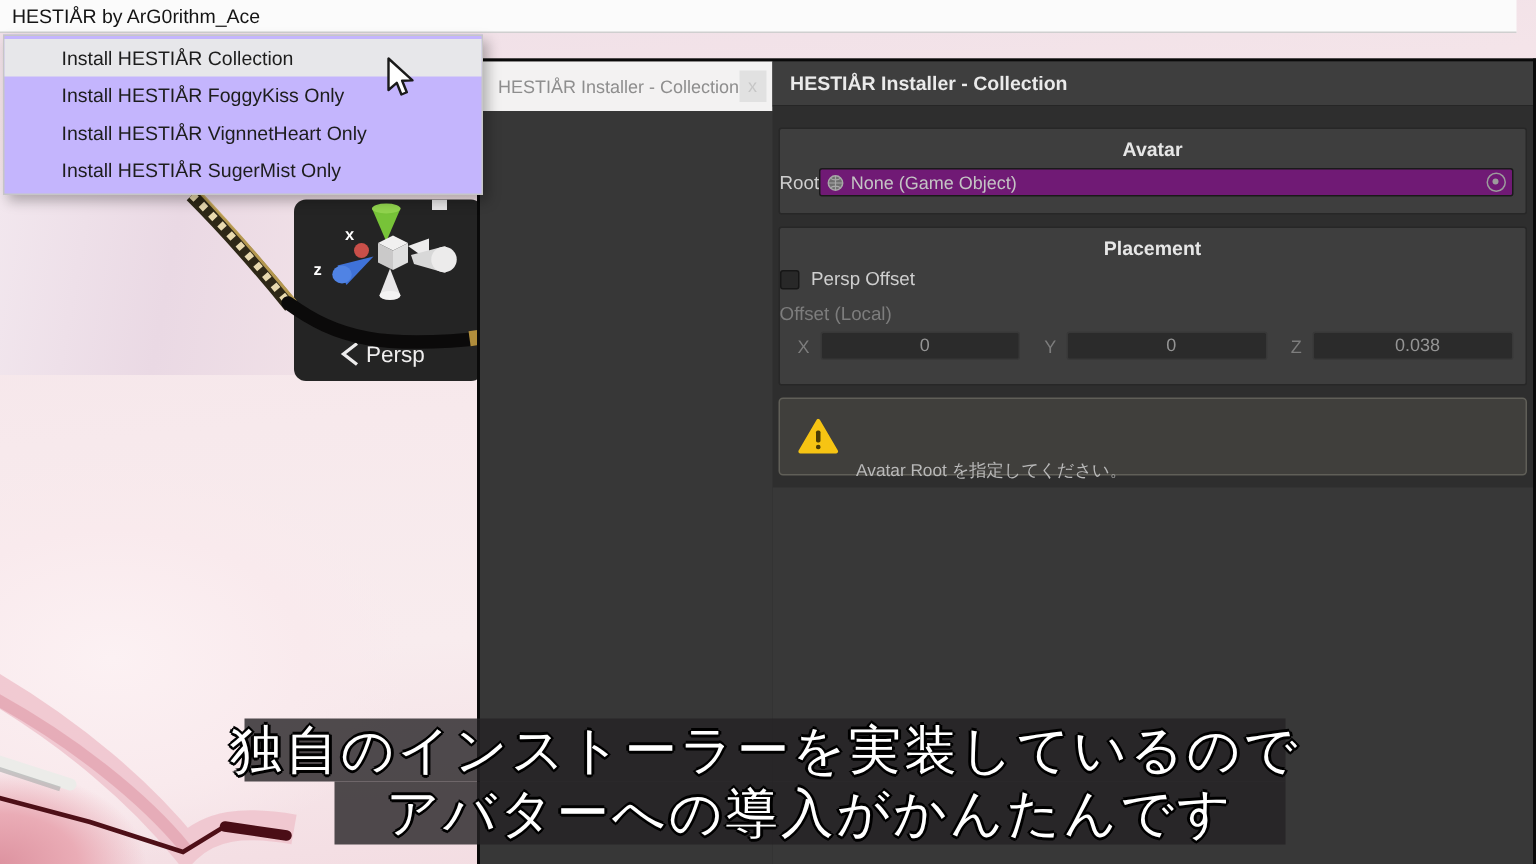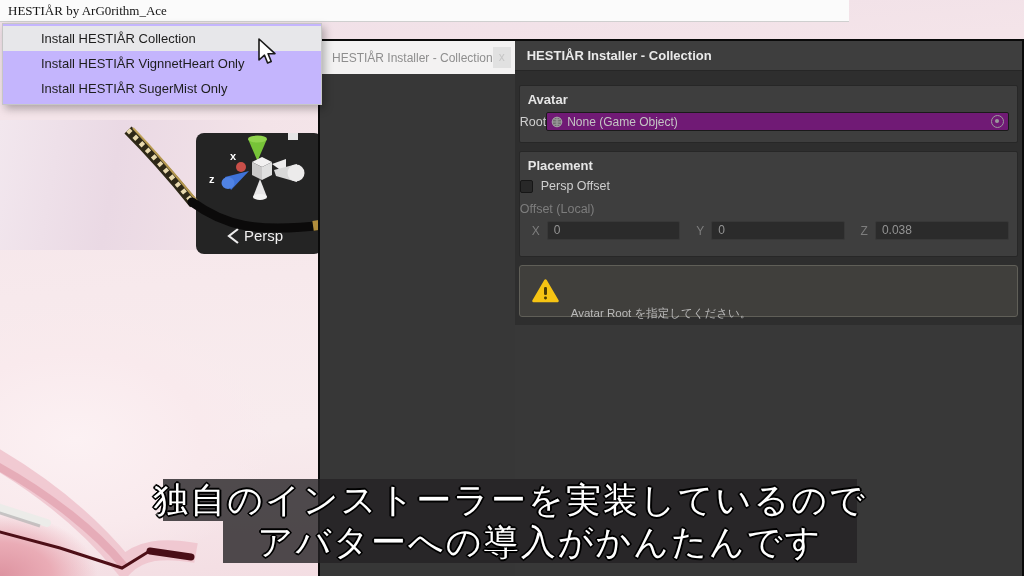--- a/index.html
+++ b/index.html
@@ -20,22 +20,22 @@
     background:radial-gradient(ellipse 75% 60% at 22% 52%, #fcf1f3 0%, #f9eaed 50%, rgba(249,234,237,0) 78%); }
   .scene-corner { left:0; top:500px; width:130px; height:76px;
     background:radial-gradient(ellipse 100% 110% at 0% 100%, #dd93a0 0%, #eaacb6 40%, rgba(234,172,182,0) 75%); }
   .scene-svg { left:0; top:0; width:1024px; height:576px; pointer-events:none; }
 
   
   .gizmo { left:196px; top:133px; width:126px; height:121px;
     background:#1e1e1e; border-radius:8px; opacity:.97; }
 
   
-  .menubar { left:0; top:0; width:849px; height:22px; background:#fbfbfb;
-    border-bottom:1px solid #cfcfcf; display:flex; align-items:center;font-family:Liberation Serif, serif; }
+  .menubar { left:0; top:0; width:1011px; height:22px; background:#fbfbfb;
+    border-bottom:1px solid #cfcfcf; display:flex; align-items:center; }
   .menubar-title { margin-left:8px; font-size:13px; color:#141414; }
   .dropdown { left:2px; top:23px; width:320px; background:#c4b5fd;
     border:1px solid #c6c6c6; box-shadow:3px 4px 8px rgba(0,0,0,.28); padding:2px 0 3px 0; }
   .menu-item { height:25px; line-height:25px; padding-left:38px; font-size:13px; color:#1d1d1d; white-space:nowrap; }
   .menu-item.hl { background:#e7e7ea; }
 
   
   .uwindow { left:318px; top:39px; width:706px; height:551px;
     border:2px solid #0a0a0a; border-bottom:none; background:#373737;
     display:flex; }
@@ -43,21 +43,21 @@
     padding:0 4px 0 12px; flex:0 0 auto; }
   .titlebar-text { font-size:12px; color:#8e8e8e; }
   .close-btn { margin-left:auto; width:18px; height:21px; background:#e1e1e1;
     color:#c6c6c6; font-size:12px; text-align:center; line-height:21px; }
   .tb-divider { height:3px; background:#0d0d0d; flex:0 0 auto; }
   .content { flex:1; background:#2e2e2e; display:flex; flex-direction:column; overflow:hidden; }
   .hdr { height:30px; background:#3e3e3e; border-bottom:1px solid #262626;
     display:flex; align-items:center; padding-left:12px; flex:0 0 auto; }
   .hdr-title { font-size:13px; font-weight:bold; color:#eaeaea; }
   .box { background:#3e3e3e; border:1px solid #272727; border-radius:2px;
-    margin:0 4px; flex:0 0 auto; }
+    margin:0 4px; flex:0 0 auto;text-align:center; }
   .box.avatar { margin-top:14px; height:58px; }
   .box.placement { margin-top:8px; height:106px; }
   .warnbox { margin:8px 4px 0 4px; height:52px; background:#403f3c;
     border:1px solid #605f58; border-radius:3px; display:flex; align-items:center;
     padding:0 12px; flex:0 0 auto; }
   .filler { flex:1; background:#383838; margin-top:8px; }
   .sec-title { font-size:13px; font-weight:bold; color:#e6e6e6; padding:6px 8px 3px 8px; }
   .row { display:flex; align-items:center; padding:2px 8px 0 0; }
   .lbl { font-size:12.5px; color:#cfcfcf; }
   .lbl.dim { color:#7d7d7d; }
@@ -211,20 +211,21 @@
       <div class="filler"></div>
     </div>
   </div>
 
   <div class="abs menubar">
     <span class="menubar-title">HESTIÅR by ArG0rithm_Ace</span>
   </div>
 
   <div class="abs dropdown">
     <div class="menu-item hl">Install HESTIÅR Collection</div>
+    <div class="menu-item">Install HESTIÅR FoggyKiss Only</div>
     <div class="menu-item">Install HESTIÅR VignnetHeart Only</div>
     <div class="menu-item">Install HESTIÅR SugerMist Only</div>
   </div>
 
   <svg class="abs cursor" width="24" height="32" viewBox="0 0 24 32">
     <path d="M3,1 L3,22 L8.5,17.2 L11.6,25 L15.2,23.5 L12.1,15.8 L19,15.6 Z" fill="#ffffff" stroke="#1a1a1a" stroke-width="1.6" stroke-linejoin="round"></path>
   </svg>
 
   <div class="sub sub1">独自のインストーラーを実装しているので</div>
   <div class="sub sub2">アバターへの導入がかんたんです</div>

